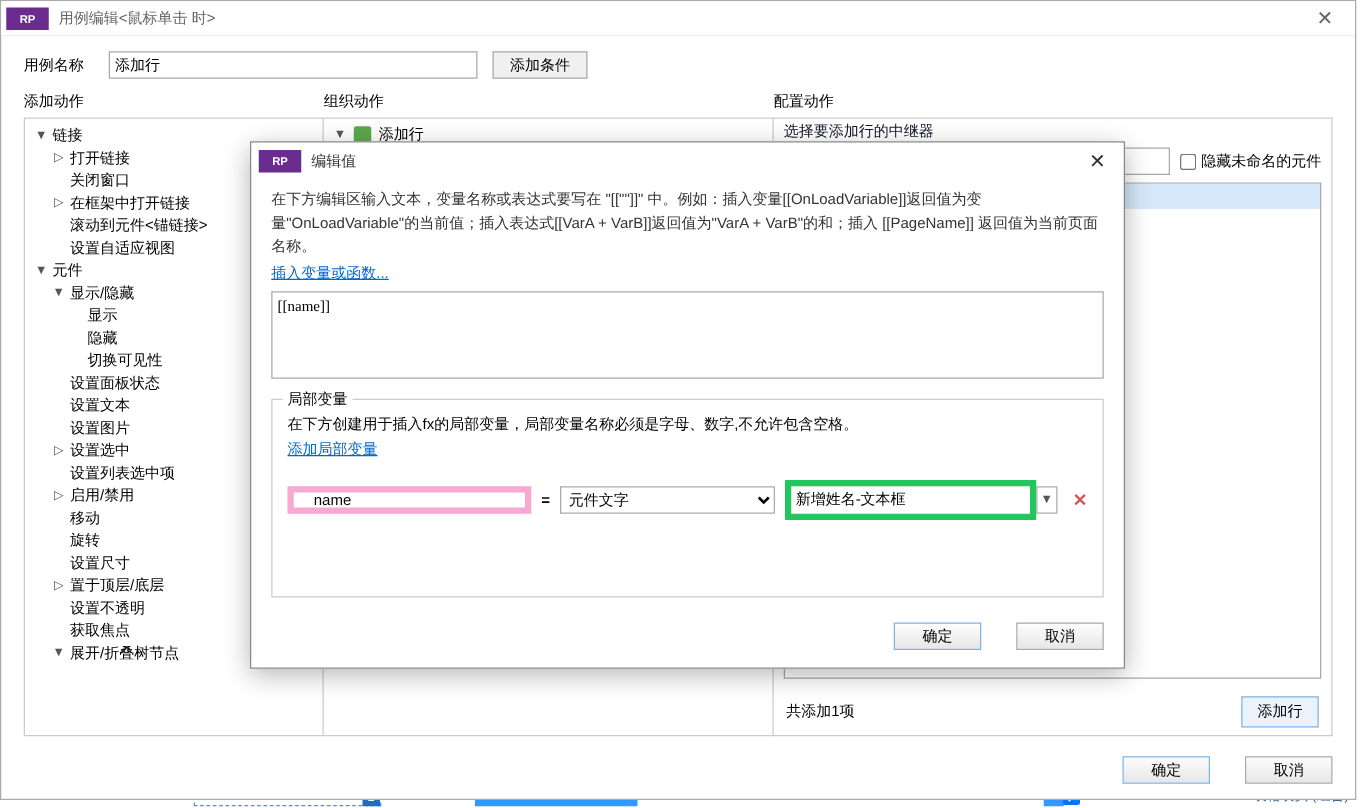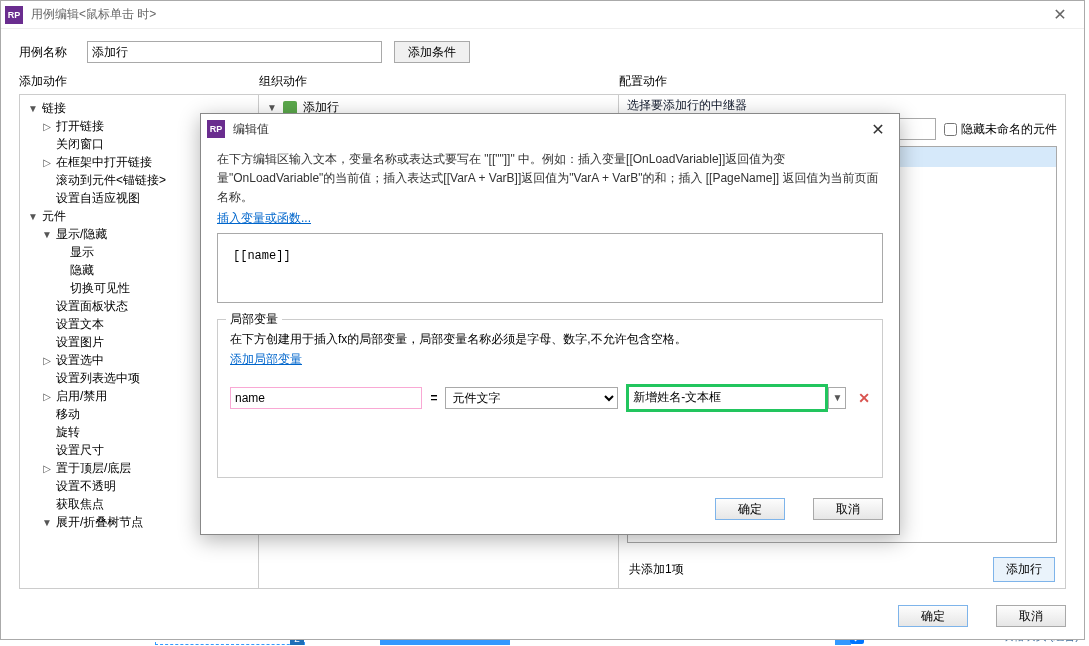--- a/index.html
+++ b/index.html
@@ -1,21 +1,21 @@
 <!DOCTYPE html>
 <html><head>
   <meta charset="utf-8">
   <style>
     * { box-sizing: border-box; margin: 0; padding: 0; font-family: "Microsoft YaHei", Arial, sans-serif; font-size: 12px; }
     body { background: #fff; width: 1089px; height: 646px; position: relative; overflow: hidden; }
     
     
     .outer-dialog { position: absolute; left: 0; top: 0; width: 1085px; height: 640px; border: 1px solid #aaa; background: #fff; }
     .outer-titlebar { height: 28px; background: #fff; display: flex; align-items: center; padding: 0 4px; border-bottom: 1px solid #eee; }
-    .rp-logo { width: 18px; height: 18px; background: #6a2d8f; color: #fff; display: flex; align-items: center; justify-content: center; font-size: 9px; font-weight: bold; margin-right: 8px; }
+    .rp-logo { width: 34px; height: 18px; background: #6a2d8f; color: #fff; display: flex; align-items: center; justify-content: center; font-size: 9px; font-weight: bold; margin-right: 8px; }
     .outer-title { color: #666; flex: 1; }
     .close-x { width: 40px; height: 28px; display: flex; align-items: center; justify-content: center; color: #666; font-size: 16px; cursor: pointer; }
     
     
     .outer-body { padding: 12px 18px; }
     .name-row { display: flex; align-items: center; gap: 12px; margin-bottom: 10px; }
     .name-label { width: 56px; }
     .name-input { width: 295px; height: 22px; border: 1px solid #a9a9a9; padding: 0 4px; }
     .add-cond-btn { width: 76px; height: 22px; border: 1px solid #a9a9a9; background: #f0f0f0; cursor: pointer; }
     
@@ -60,31 +60,31 @@
     .dlg-btn.primary { border: 1px solid #7eb4ea; }
     
     
     .inner-modal { position: absolute; left: 200px; top: 113px; width: 700px; height: 422px; background: #fff; border: 1px solid #888; box-shadow: 0 5px 20px rgba(0,0,0,0.3); z-index: 100; display: flex; flex-direction: column; }
     .inner-titlebar { height: 30px; display: flex; align-items: center; padding: 0 6px; }
     .inner-title { flex: 1; color: #333; }
     .inner-close { width: 30px; height: 30px; display: flex; align-items: center; justify-content: center; color: #333; font-size: 16px; cursor: pointer; }
     .inner-body { padding: 6px 16px 12px; display: flex; flex-direction: column; flex: 1; }
     .desc-text { line-height: 1.6; color: #333; margin-bottom: 2px; }
     .link-text { color: #0066cc; text-decoration: underline; cursor: pointer; display: inline-block; margin-bottom: 6px; }
-    .expr-area { width: 100%; height: 70px; border: 1px solid #a9a9a9; padding: 15px; resize: none; font-family: Liberation Mono, monospace; }
+    .expr-area { width: 100%; height: 70px; border: 1px solid #a9a9a9; padding: 4px; resize: none; font-family: Liberation Serif, serif; }
     
     .fieldset { border: 1px solid #ccc; margin-top: 16px; padding: 10px 12px 14px; flex: 1; position: relative; }
     .fieldset-legend { position: absolute; top: -9px; left: 8px; background: #fff; padding: 0 4px; }
     .fieldset-desc { margin-bottom: 2px; line-height: 1.6; }
     
     .var-row { display: flex; align-items: center; gap: 8px; margin-top: 10px; }
-    .var-name-input { width: 195px; height: 22px; border: 1px solid #f9a8d4; padding: 0 4px; }
+    .var-name-input { width: 195px; height: 22px; border: 5px solid #f9a8d4; padding: 0 16px; }
     .equals { font-weight: bold; }
     .var-type-select { width: 175px; height: 22px; border: 1px solid #a9a9a9; padding: 0 2px; background: #fff; }
-    .var-target { width: 205px; height: 22px; border: 3px solid #22c55e; padding: 11px 4px; }
+    .var-target { width: 205px; height: 22px; border: 5px solid #22c55e; padding: 11px 4px; }
     .combo-arrow { width: 18px; height: 22px; border: 1px solid #a9a9a9; display: flex; align-items: center; justify-content: center; font-size: 10px; color: #555; margin-left: -8px; cursor: pointer; background: #fff; }
     .del-x { color: #d9534f; font-size: 14px; font-weight: bold; cursor: pointer; margin-left: 4px; }
     
     .inner-footer { display: flex; justify-content: flex-end; gap: 12px; padding: 8px 16px 14px; }
     
     
     .bg-strip { position: absolute; left: 0; bottom: 0; width: 1089px; height: 20px; background: #fff; }
     .bg-blue { position: absolute; height: 16px; background: #3399ff; bottom: 1px; }
     .bg-label { position: absolute; right: 10px; bottom: 2px; color: #3d6a99; font-size: 11px; }
     .bg-chk { position: absolute; right: 225px; bottom: 2px; width: 14px; height: 14px; }

